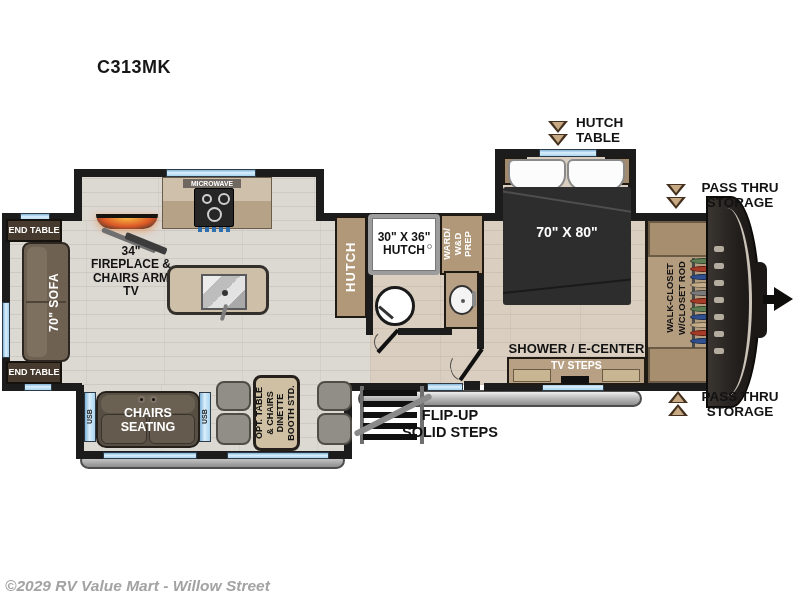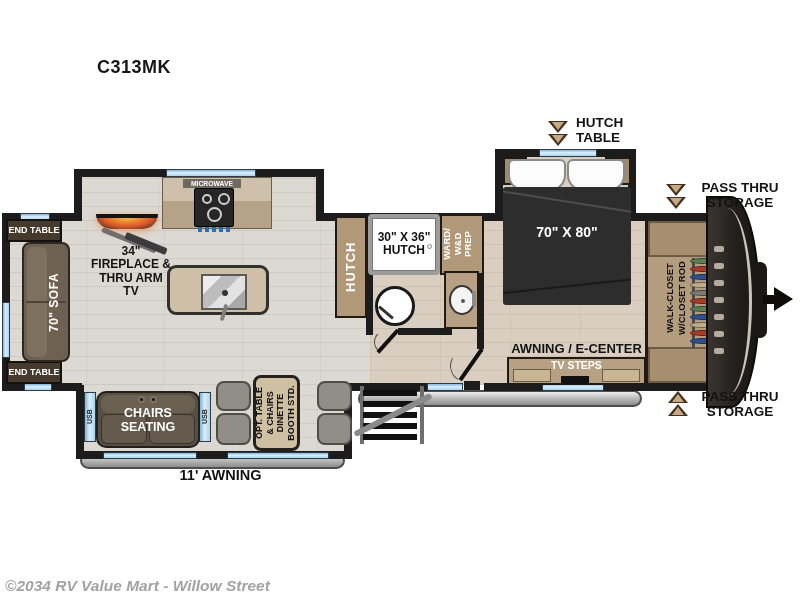--- a/index.html
+++ b/index.html
@@ -50,25 +50,24 @@
   .doorleaf { position:absolute; height:4px; background:#101010; }
   .doorarc { position:absolute; border:1.6px solid rgba(40,40,40,.75); border-radius:50%;
     border-top-color:transparent; border-right-color:transparent; border-bottom-color:transparent; }
 </style>
 </head>
 <body>
 
 <div id="canvas">
 
   <div class="lbl" style="left:97px; top:57px; font-size:18px; font-weight:600; letter-spacing:.5px; color:#161616;">C313MK</div>
-  <div class="lbl" style="left:5px; top:577px; font-size:15.5px; font-style:italic; color:#a3a3a3;">©2034 RV Value Mart - Willow Street</div>
+  <div class="lbl" style="left:5px; top:577px; font-size:15.5px; font-style:italic; color:#a3a3a3;">©2029 RV Value Mart - Willow Street</div>
 
   <div class="awning" style="left:358px; top:390px; width:284px;"></div>
   <div class="awning" style="left:80px; top:452px; width:265px;"></div>
-  <div class="lbl ctr" style="left:158px; top:467px; width:125px; font-size:14.5px;">11' AWNING</div>
 
   <div class="abs floor-main" style="left:8px; top:219px; width:702px; height:166px;"></div>
   <div class="abs floor-bed" style="left:370px; top:219px; width:278px; height:166px;"></div>
   <div class="abs floor-main" style="left:80px; top:175px; width:240px; height:46px;"></div>
   <div class="abs floor-bed" style="left:501px; top:155px; width:130px; height:66px;"></div>
   <div class="abs floor-main" style="left:83px; top:385px; width:264px; height:67px;"></div>
 
   <div class="wall" style="left:2px; top:213px; width:8px; height:178px;"></div>
   <div class="wall" style="left:2px; top:213px; width:78px; height:8px;"></div>
   <div class="wall" style="left:318px; top:213px; width:184px; height:8px;"></div>
@@ -102,21 +101,21 @@
 
   <div class="abs" style="left:96px; top:214px; width:62px; height:15px; border-top:4px solid #17130f; border-radius:0 0 42px 42px;
               background: radial-gradient(ellipse at 50% -10%, #f6b03e 10%, #dd5a28 55%, #47322a 90%);
               box-shadow: 0 2px 7px rgba(235,120,40,.55);"></div>
   <div class="abs" style="left:102px; top:227px; width:58px; height:5px; background:#6f6f6f; border-radius:3px;
               transform: rotate(22deg); transform-origin:left center;"></div>
   <div class="abs" style="left:124px; top:240px; width:44px; height:7px; background:#3c3c3c; border-radius:2px; transform: rotate(22deg);"></div>
   <div class="lbl ctr" style="left:76px; top:245px; width:110px; font-size:12px;">
     <div>34"</div>
     <div>FIREPLACE &amp;</div>
-    <div>THRU ARM</div>
+    <div>CHAIRS ARM</div>
     <div>TV</div>
   </div>
 
   <div class="abs" style="left:162px; top:177px; width:110px; height:52px; border:1px solid #6b5d4c;
               background: linear-gradient(180deg,#cec0ab 0 46%, #b5a287 46% 100%);"></div>
   <div class="lbl ctr white" style="left:183px; top:179px; width:58px; height:9px; font-size:6.8px; line-height:9px; background:rgba(85,80,75,.78);">MICROWAVE</div>
   <div class="abs" style="left:194px; top:188px; width:40px; height:39px; background:#262626; border:1px solid #000; border-radius:2px;">
     <div class="burner" style="left:7px; top:5px; width:10px; height:10px;"></div>
     <div class="burner" style="left:23px; top:4px; width:12px; height:12px;"></div>
     <div class="burner" style="left:12px; top:18px; width:15px; height:15px;"></div>
@@ -191,21 +190,21 @@
       <i></i>
     </div>
   <div class="chev chev-dn" style="left:548px; top:134px;">
       <i></i>
     </div>
   <div class="lbl" style="left:576px; top:115px; font-size:13.5px;">
     <div>HUTCH</div>
     <div>TABLE</div>
   </div>
 
-  <div class="lbl ctr" style="left:504px; top:342px; width:145px; font-size:13px;">AWNING / E-CENTER</div>
+  <div class="lbl ctr" style="left:504px; top:342px; width:145px; font-size:13px;">SHOWER / E-CENTER</div>
   <div class="tanbox" style="left:507px; top:357px; width:139px; height:28px; background:#b7a084;">
     <div class="abs" style="left:4px; top:10px; width:38px; height:13px; background:#c8b693; border:1px solid #6b5a44;"></div>
     <div class="abs" style="right:4px; top:10px; width:38px; height:13px; background:#c8b693; border:1px solid #6b5a44;"></div>
     <div class="lbl ctr white" style="position:relative; width:100%; top:1px; font-size:10.5px;">TV STEPS</div>
     <div class="abs" style="left:52px; top:17px; width:28px; height:8px; background:#111;"></div>
   </div>
 
   <div class="abs" style="left:645px; top:221px; width:63px; height:162px; background:#b49c7e; border-left:3px solid #1f1a14;">
     <div class="abs" style="left:0; top:0; width:60px; height:36px; background:#a68e6e; border:2px solid #6b5a44;"></div>
     <div class="abs" style="left:0; bottom:0; width:60px; height:36px; background:#a68e6e; border:2px solid #6b5a44;"></div>
@@ -271,20 +270,24 @@
   <div class="abs" style="left:360px; top:386px; width:64px; height:60px;">
     <div class="abs" style="left:0; top:0; width:4px; height:58px; background:#6f6f6f;"></div>
     <div class="abs" style="right:0; top:0; width:4px; height:58px; background:#6f6f6f;"></div>
     <div class="stepbar" style="top:4px;"></div>
     <div class="stepbar" style="top:15px;"></div>
     <div class="stepbar" style="top:26px;"></div>
     <div class="stepbar" style="top:37px;"></div>
     <div class="stepbar" style="top:48px;"></div>
     <div class="steprail" style="left:-10px; top:26px; width:86px; height:6px; transform:rotate(-27deg);"></div>
   </div>
+  <div class="lbl ctr" style="left:396px; top:407px; width:108px; font-size:14.5px; line-height:1.2;">
+    <div>FLIP-UP</div>
+    <div>SOLID STEPS</div>
+  </div>
 
   <div class="win-v" style="left:84px; top:392px; width:12px; height:50px;">
     <div class="vtxt lbl" style="width:10px; height:48px; font-size:7px; color:#222;">USB</div>
   </div>
   <div class="win-v" style="left:199px; top:392px; width:12px; height:50px;">
     <div class="vtxt lbl" style="width:10px; height:48px; font-size:7px; color:#222;">USB</div>
   </div>
 
   <div class="abs" style="left:96px; top:391px; width:104px; height:57px; background:#584f44; border:2px solid #241f19; border-radius:10px;">
     <div class="abs" style="left:3px; top:2px; width:94px; height:18px; background:#6b6153; border-radius:8px;"></div>

